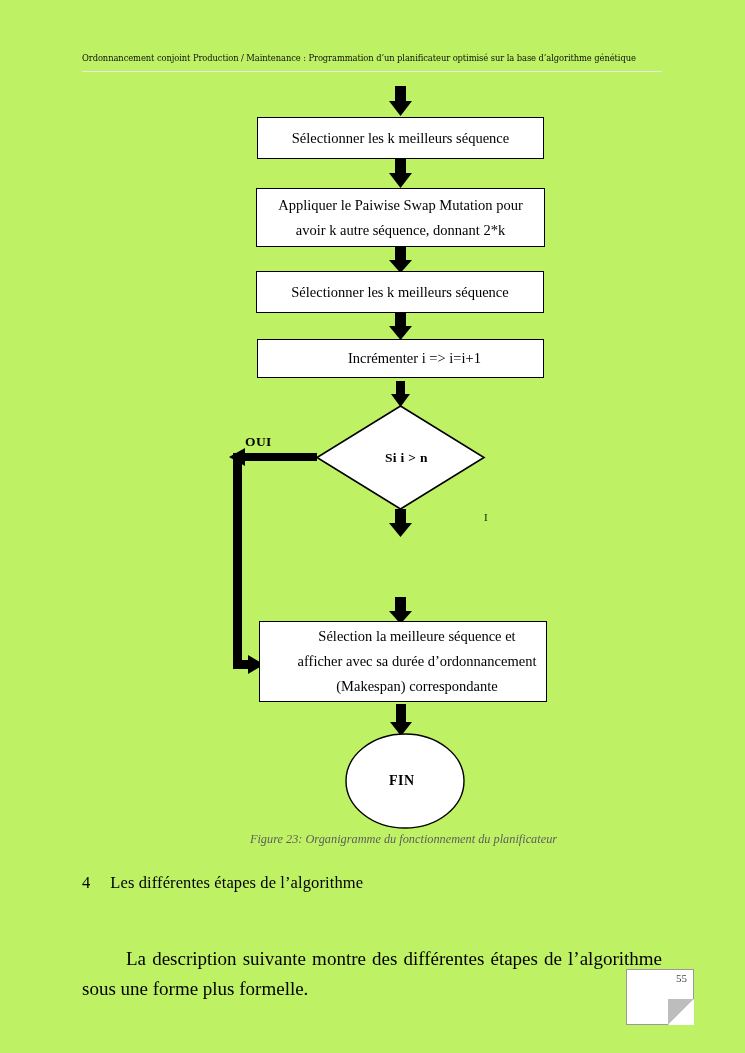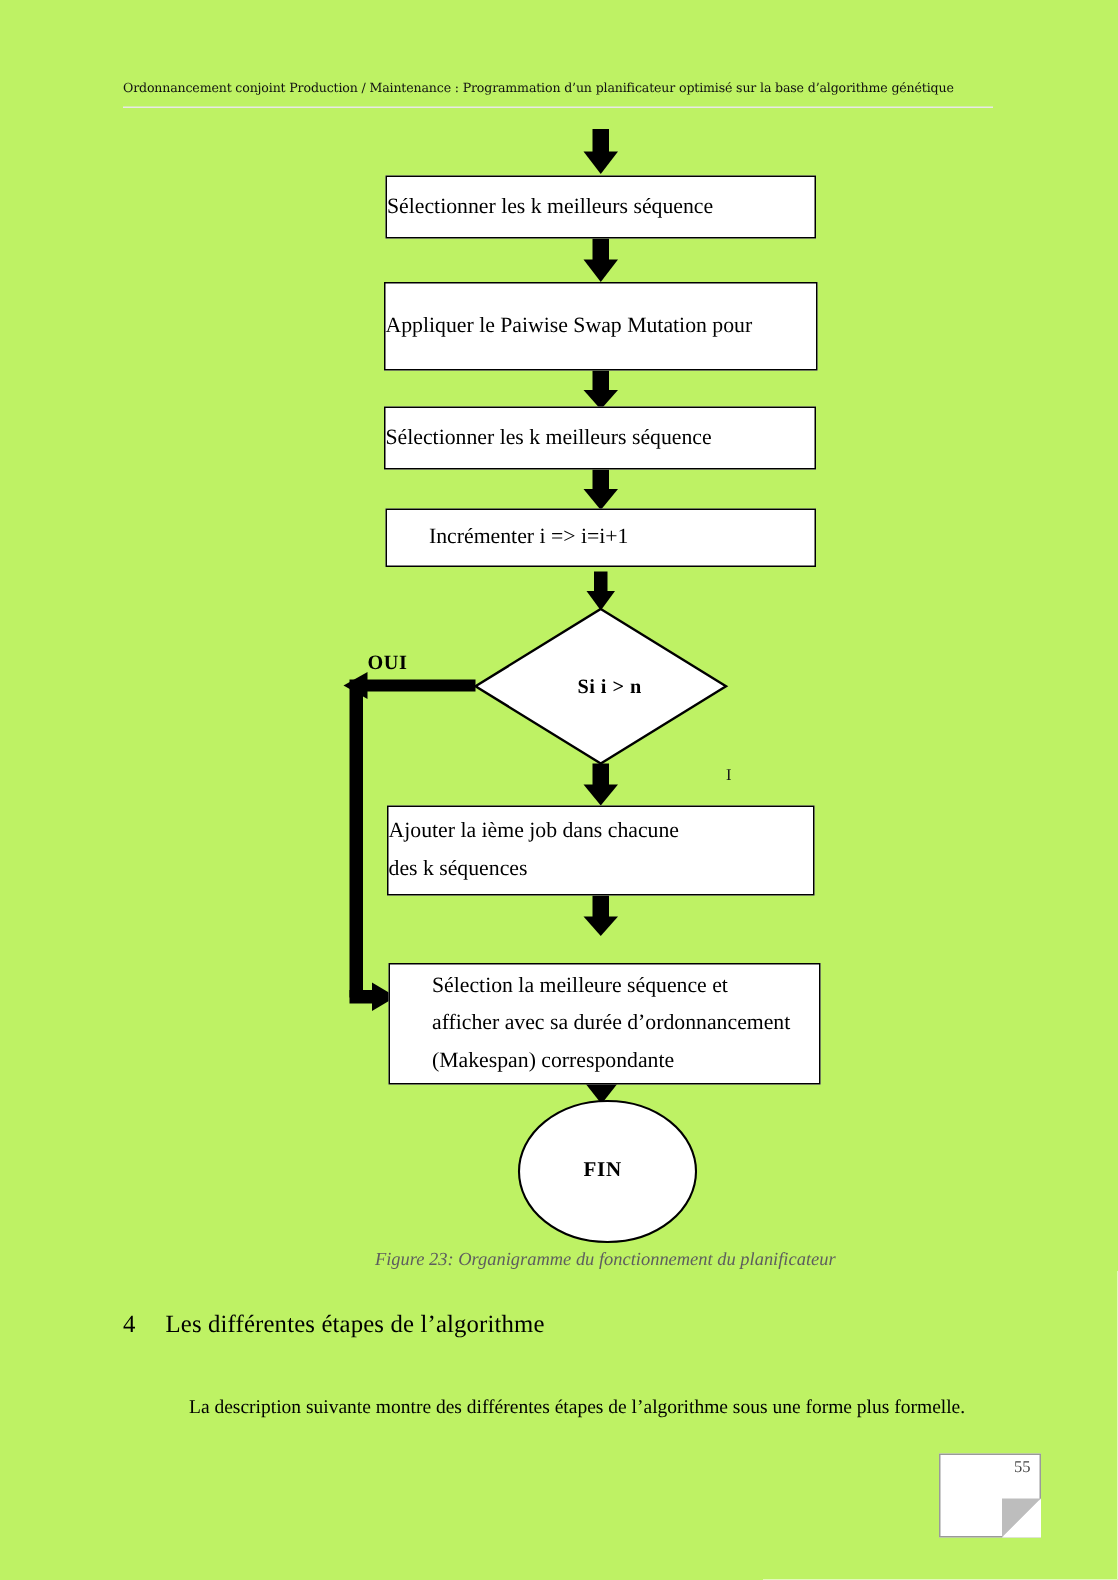--- a/index.html
+++ b/index.html
@@ -49,21 +49,21 @@
   }
   .flow svg { display: block; }
 
   .node-box {
     position: absolute;
     border: 1px solid #000;
     background: #fff;
     box-sizing: border-box;
     display: flex;
     flex-direction: column;
-    align-items: flex-start;
+    align-items: center;
     justify-content: center;
     font-family: Liberation Serif, serif;
   }
   .node-line {
     font-size: 14.5px;
     line-height: 25px;
     white-space: nowrap;
     text-align: center;
   }
 
@@ -113,23 +113,23 @@
     left: 82px;
     top: 873px;
     font-size: 16.5px;
     letter-spacing: 0.1px;
   }
   .section-heading .num { margin-right: 20px; }
 
   .body-para {
     position: absolute;
     left: 82px;
-    top: 923px;
+    top: 944px;
     width: 580px;
-    font-size: 13px;
+    font-size: 19px;
     line-height: 30px;
     text-align: justify;
     text-indent: 44px;
     font-family: Liberation Serif, serif;
   }
 
   
   .footer-name {
     position: absolute;
     left: 82px;
@@ -245,42 +245,39 @@
 
       <ellipse cx="405" cy="781" rx="59" ry="47" fill="#ffffff" stroke="#000000" stroke-width="1.4"></ellipse>
     </svg>
 
     <div class="node-box" style="left:257px; top:117px; width:287px; height:42px;">
       <div class="node-line">Sélectionner les k meilleurs séquence</div>
     </div>
 
     <div class="node-box" style="left:256px; top:188px; width:289px; height:59px;">
       <div class="node-line">Appliquer le Paiwise Swap Mutation pour</div>
+      <div class="node-line">avoir k autre séquence, donnant 2*k</div>
     </div>
 
     <div class="node-box" style="left:256px; top:271px; width:288px; height:42px;">
       <div class="node-line">Sélectionner les k meilleurs séquence</div>
     </div>
 
     <div class="node-box" style="left:257px; top:339px; width:287px; height:39px;padding-left:28px;">
       <div class="node-line">Incrémenter i =&gt; i=i+1</div>
     </div>
 
     <div class="diamond-label" style="left:385px; top:450px;">Si i &gt; n</div>
 
     <div class="label-oui" style="left:245px; top:434px;">OUI</div>
 
     <div class="stray-caret" style="left:484px; top:511px;">I</div>
 
-    <div class="node-box" style="left:258px; top:537px; width:285px; height:60px;">
-      <div class="node-line">Ajouter la ième job dans chacune</div>
-      <div class="node-line">des k séquences</div>
-    </div>
-
-    <div class="node-box" style="left:259px; top:642px; width:288px; height:81px;padding-left:28px;">
+
+    <div class="node-box" style="left:259px; top:621px; width:288px; height:81px;padding-left:28px;">
       <div class="node-line">Sélection la meilleure séquence et</div>
       <div class="node-line">afficher avec sa durée d’ordonnancement</div>
       <div class="node-line">(Makespan) correspondante</div>
     </div>
 
     <div class="fin-label" style="left:389px; top:773px;">FIN</div>
   </div>
 
   <div class="figure-caption">Figure 23: Organigramme du fonctionnement du planificateur</div>
 

